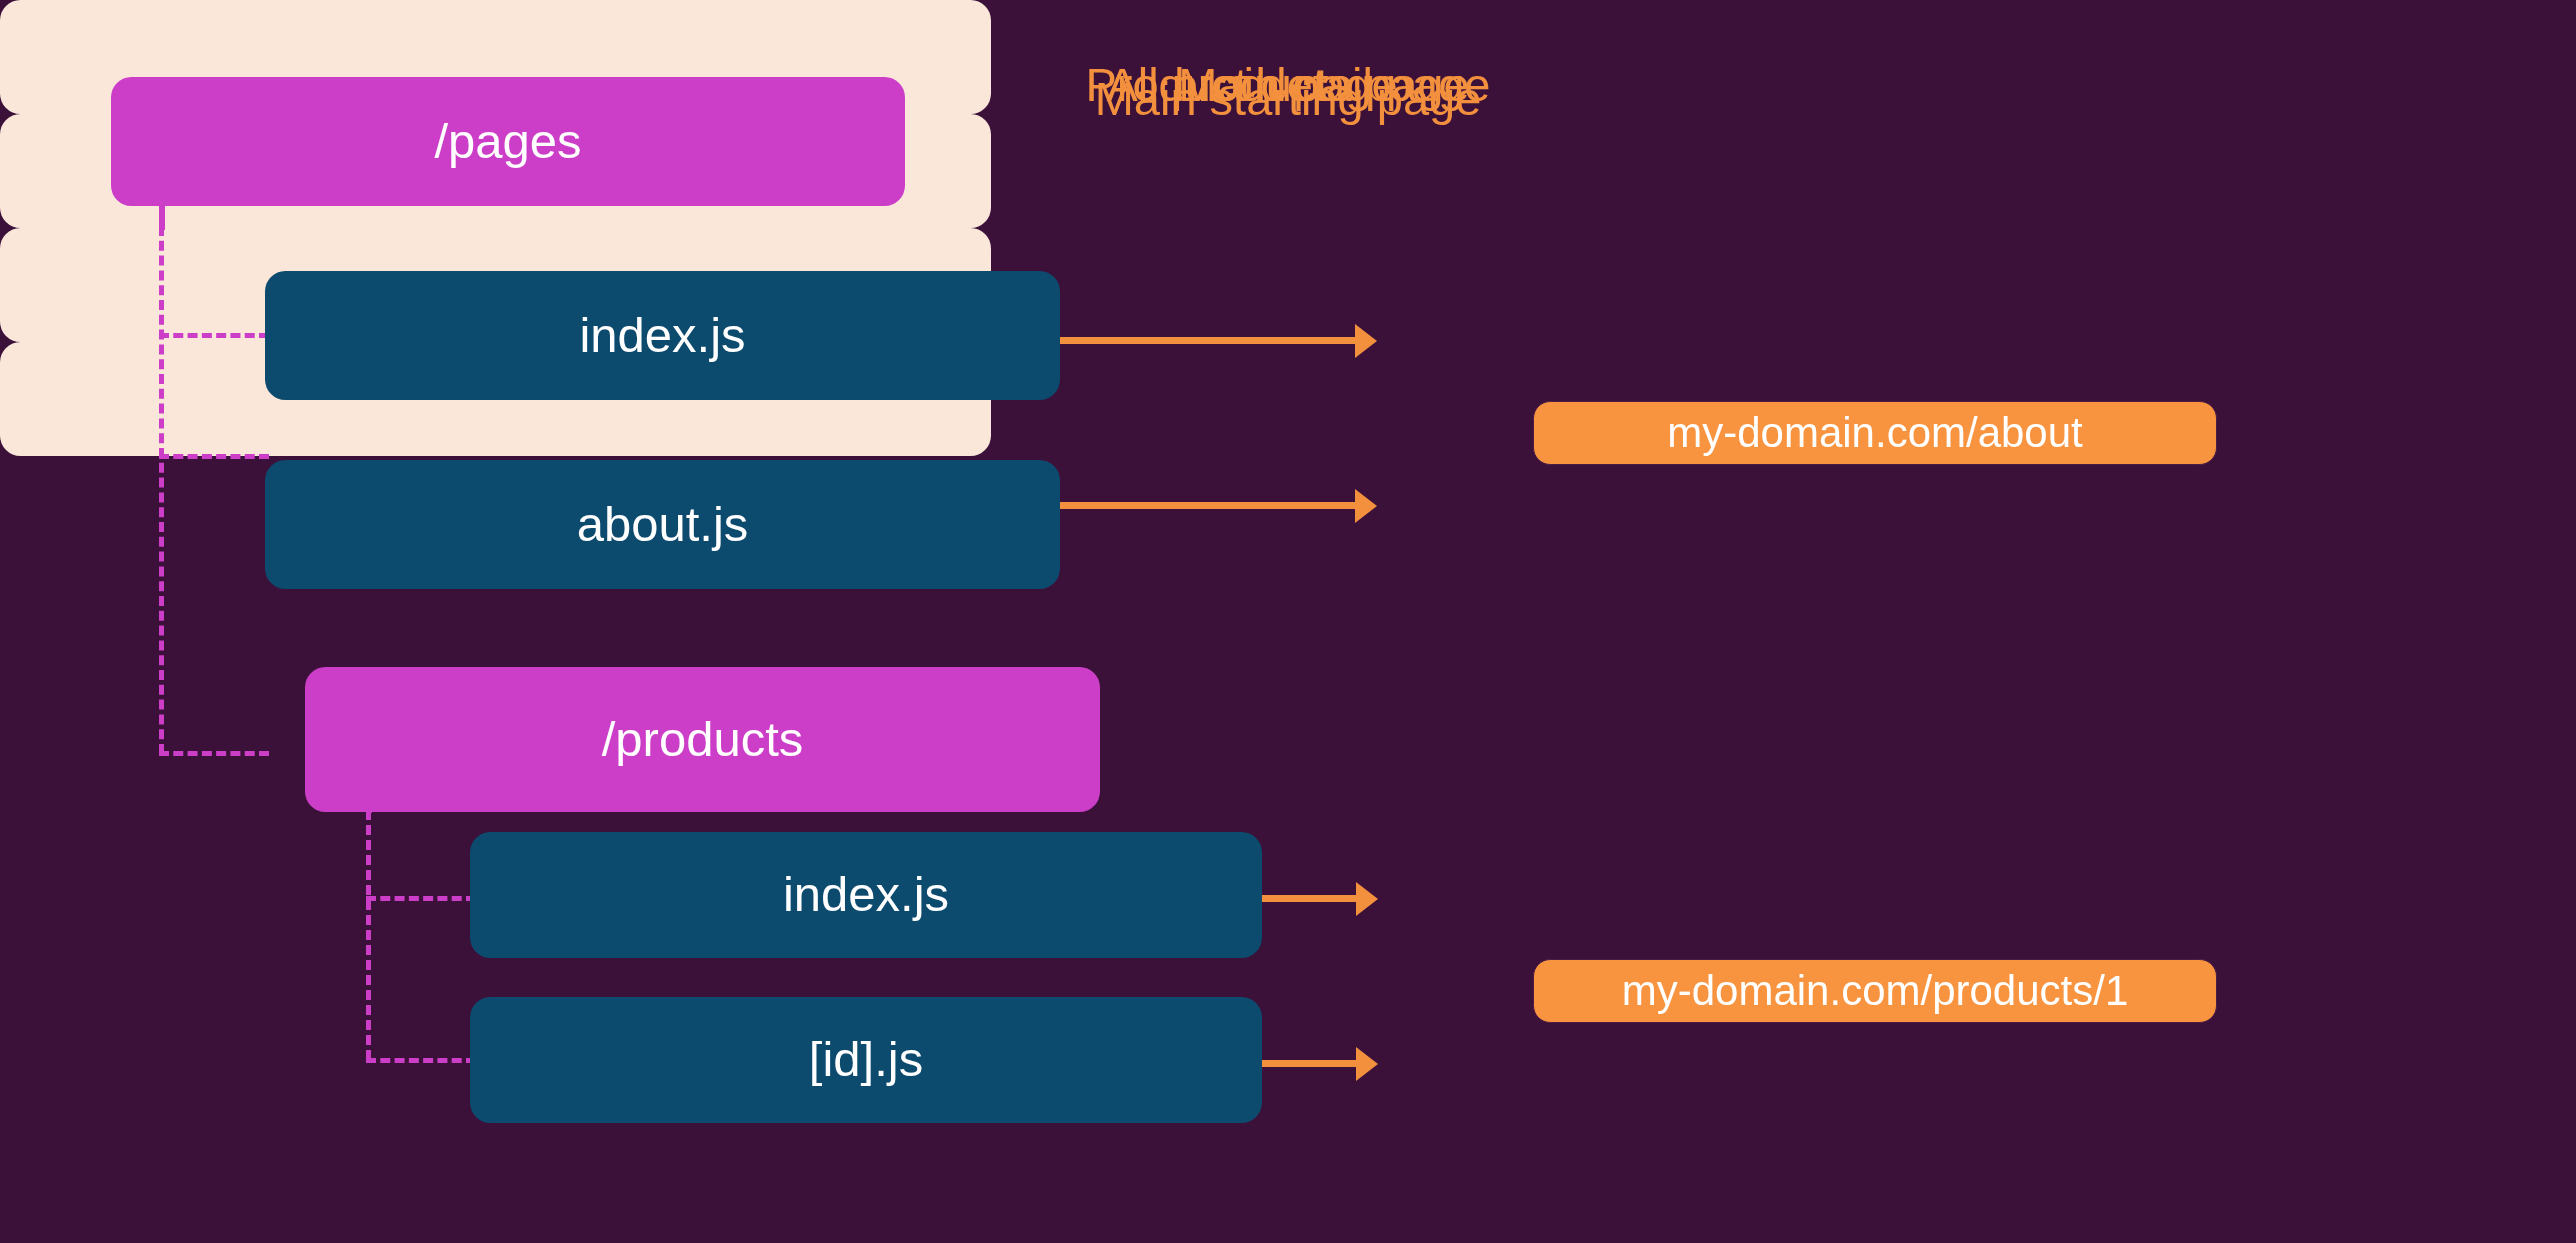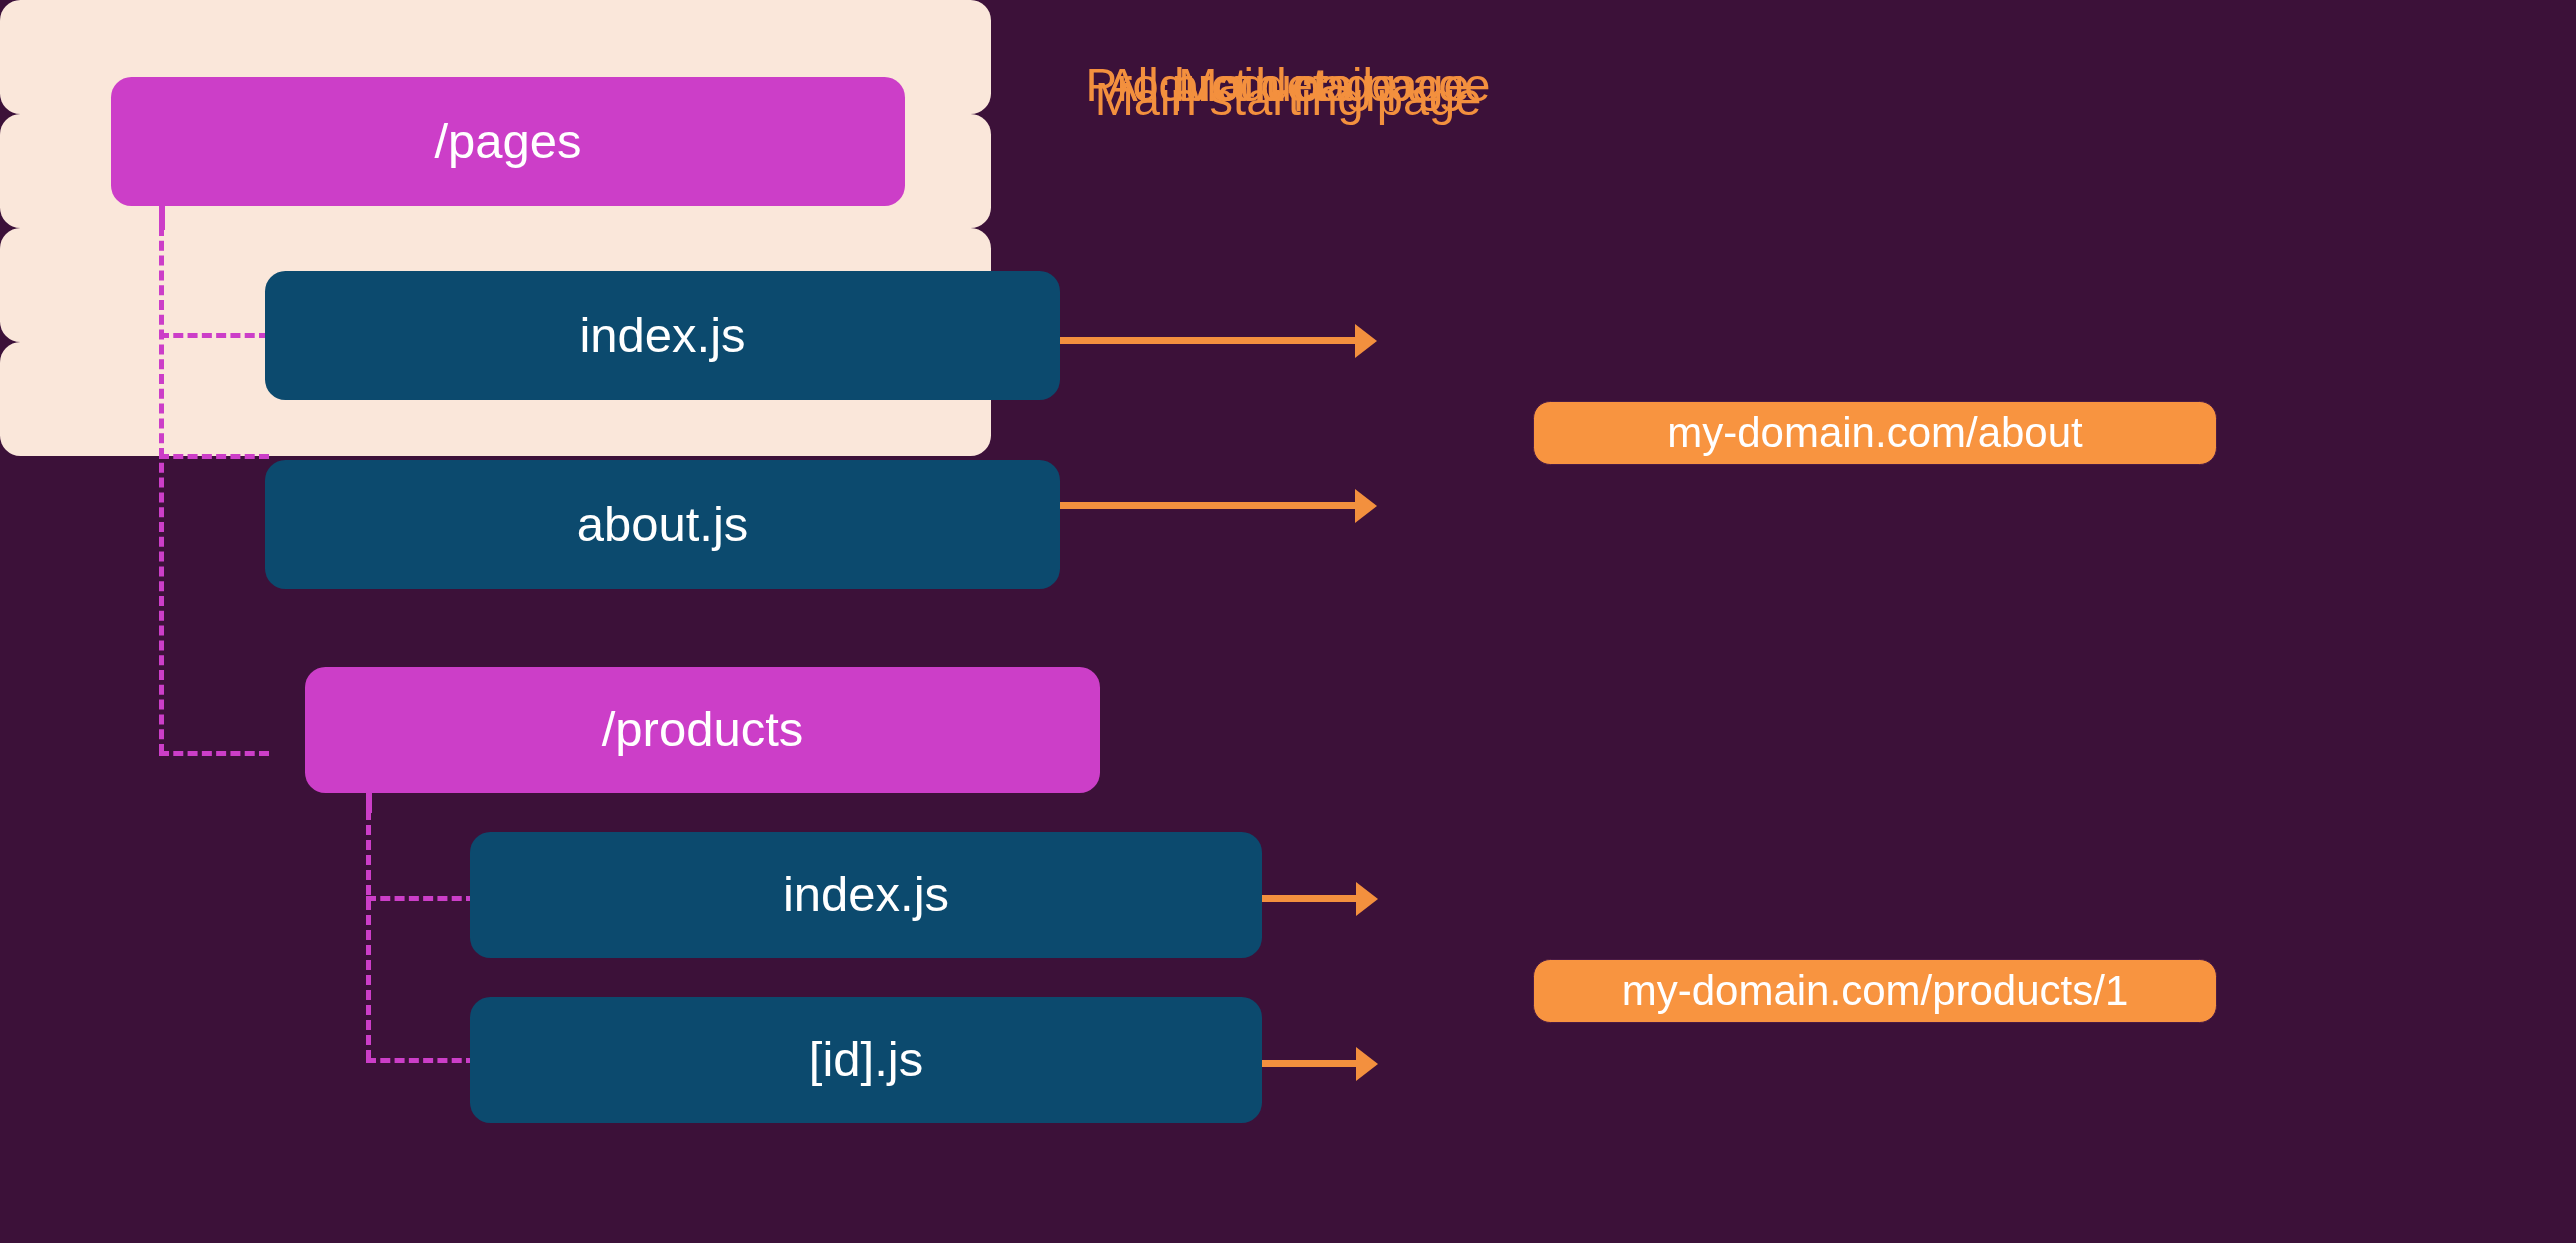--- a/index.html
+++ b/index.html
@@ -159,21 +159,21 @@
   </div>
 
   <div class="node file" style="left:265px; top:271px; width:795px; height:129px;">
     <span>index.js</span>
   </div>
 
   <div class="node file" style="left:265px; top:436px; width:795px; height:129px;margin-top:24px;">
     <span>about.js</span>
   </div>
 
-  <div class="node folder" style="left:265px; top:667px; width:795px; height:126px;">
+  <div class="node folder" style="left:265px; top:667px; width:795px; height:145px;">
     <span>/products</span>
   </div>
 
   <div class="node file" style="left:470px; top:832px; width:792px; height:126px;">
     <span>index.js</span>
   </div>
 
   <div class="node file" style="left:470px; top:997px; width:792px; height:126px;">
     <span>[id].js</span>
   </div>

